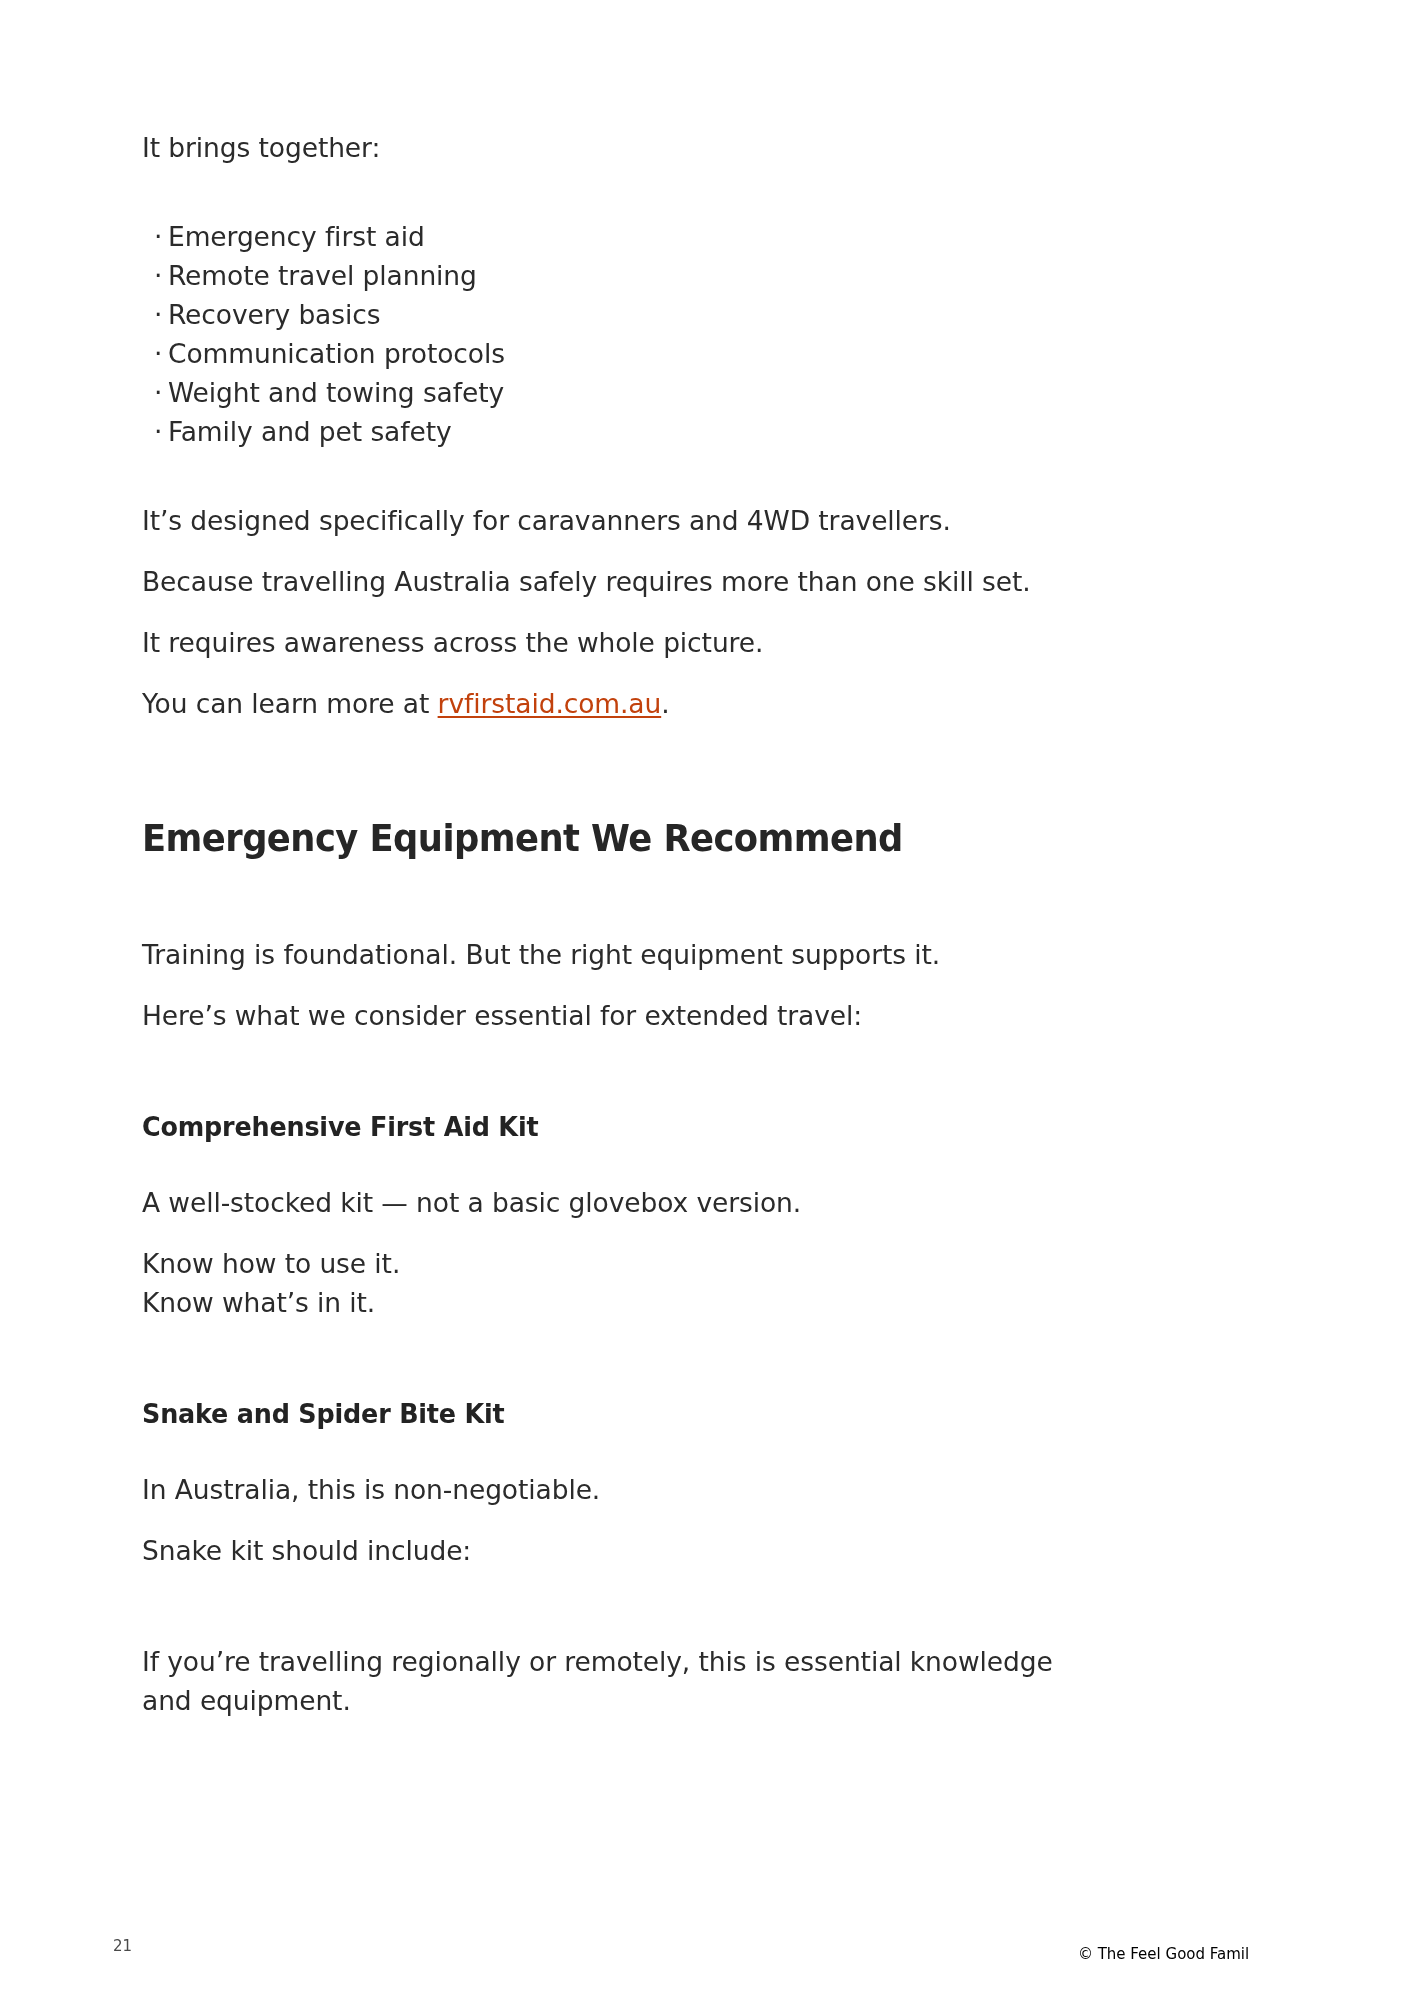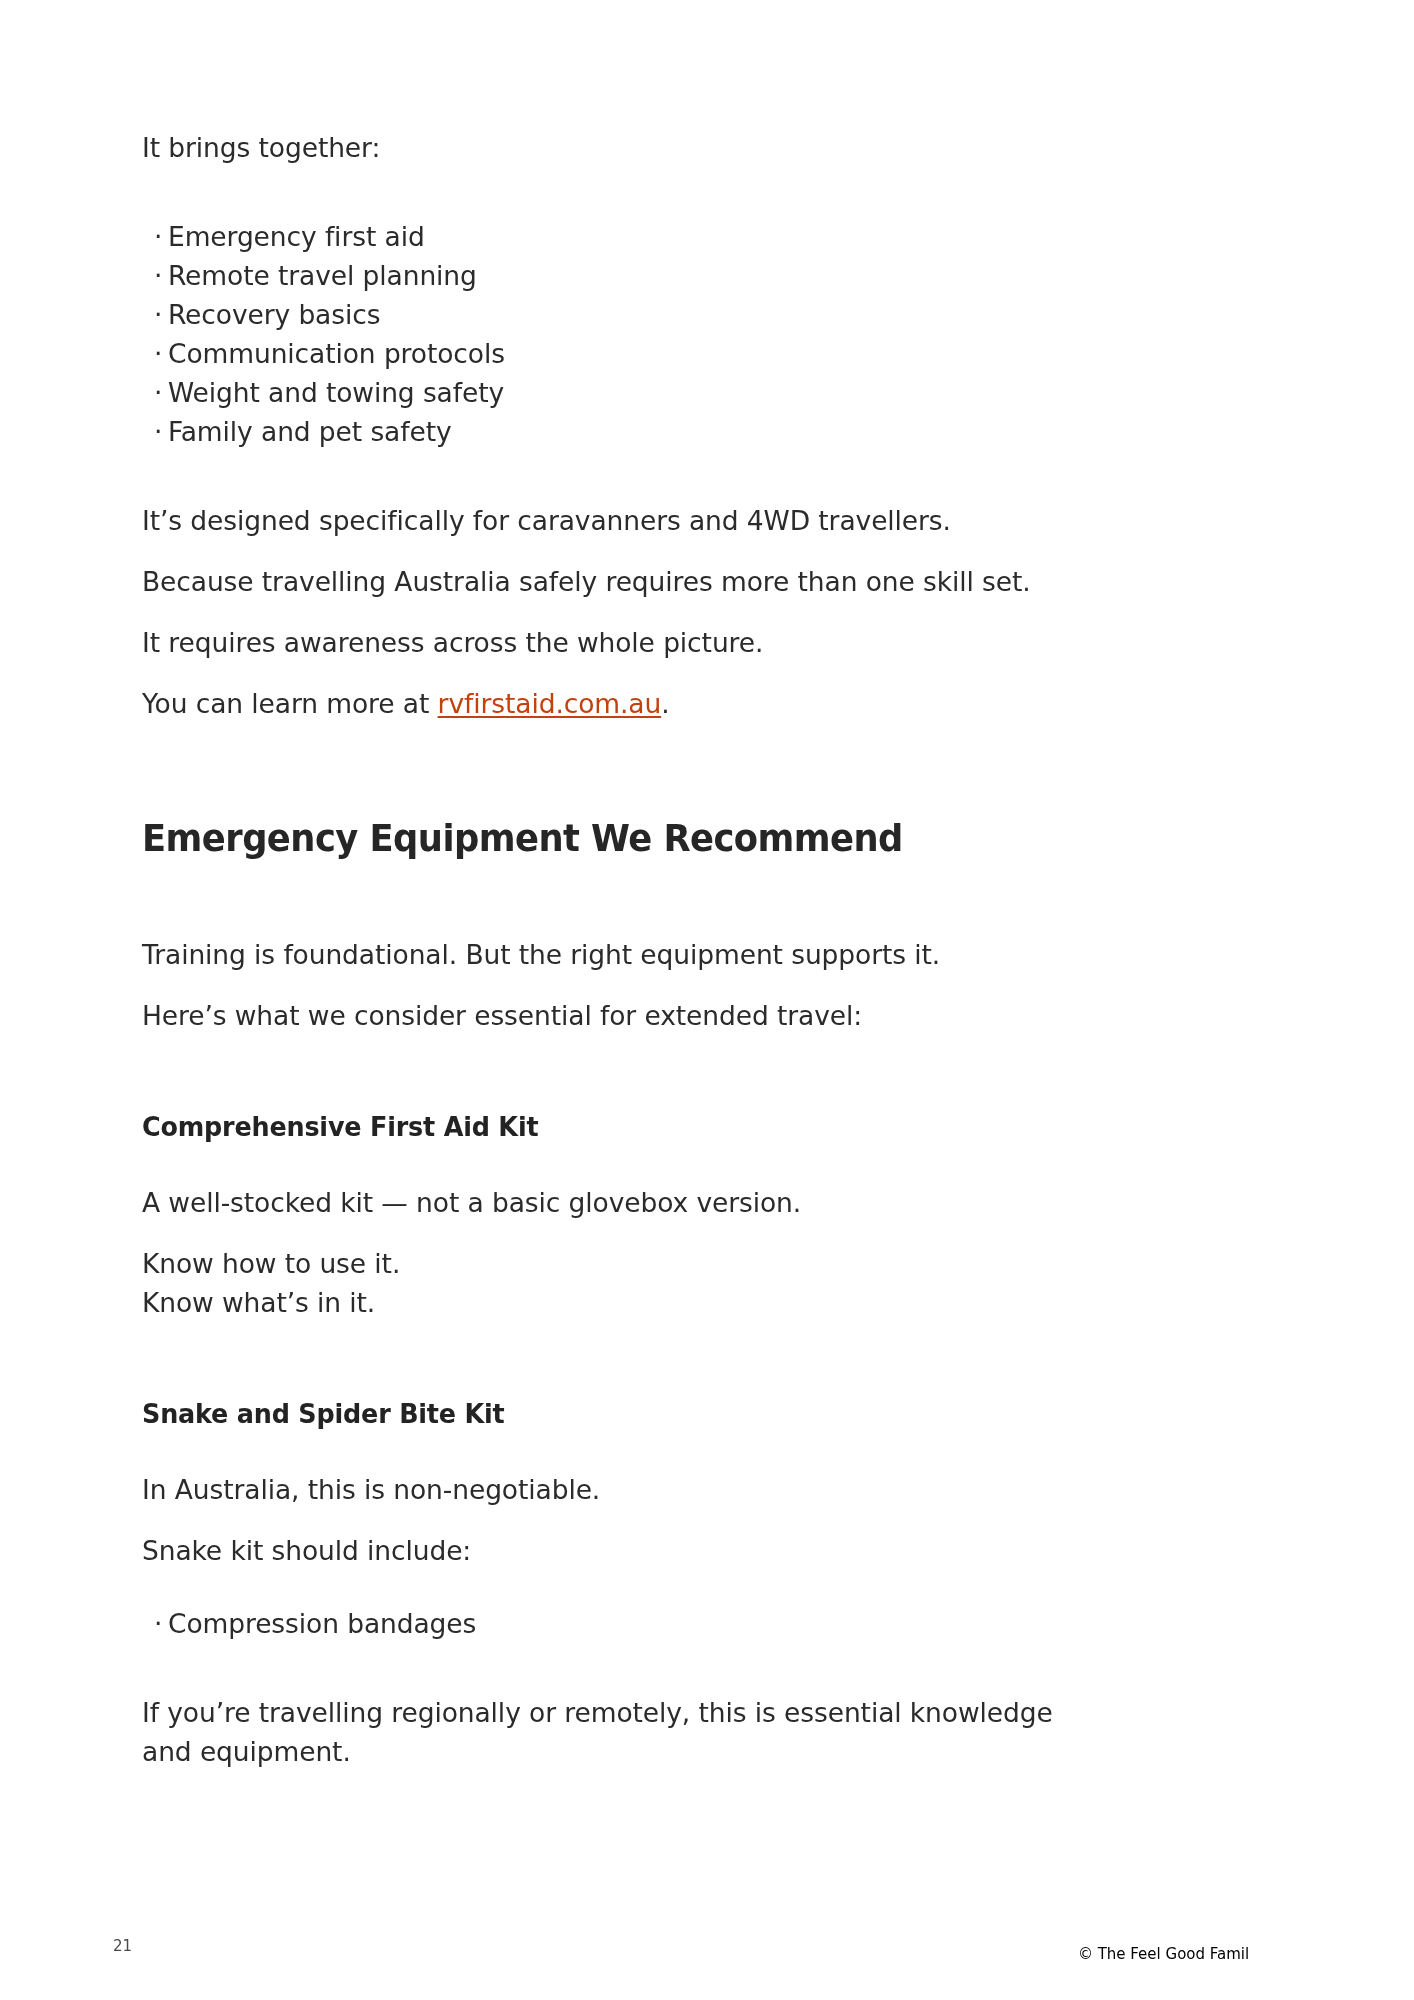--- a/index.html
+++ b/index.html
@@ -189,21 +189,20 @@
 
     <p class="para">In Australia, this is non-negotiable.</p>
 
     <div class="gap-sm"></div>
 
     <p class="para">Snake kit should include:</p>
 
     <div class="gap-sm"></div>
 
     <ul class="bullet-list">
-      <li><span class="bullet-dot">·</span><span>Compression bandages</span></li>
     </ul>
 
     <div class="gap-md"></div>
 
     <p class="para">If you’re travelling regionally or remotely, this is essential knowledge</p>
     <p class="para">and equipment.</p>
 
   </div>
 
   <div class="footer">

